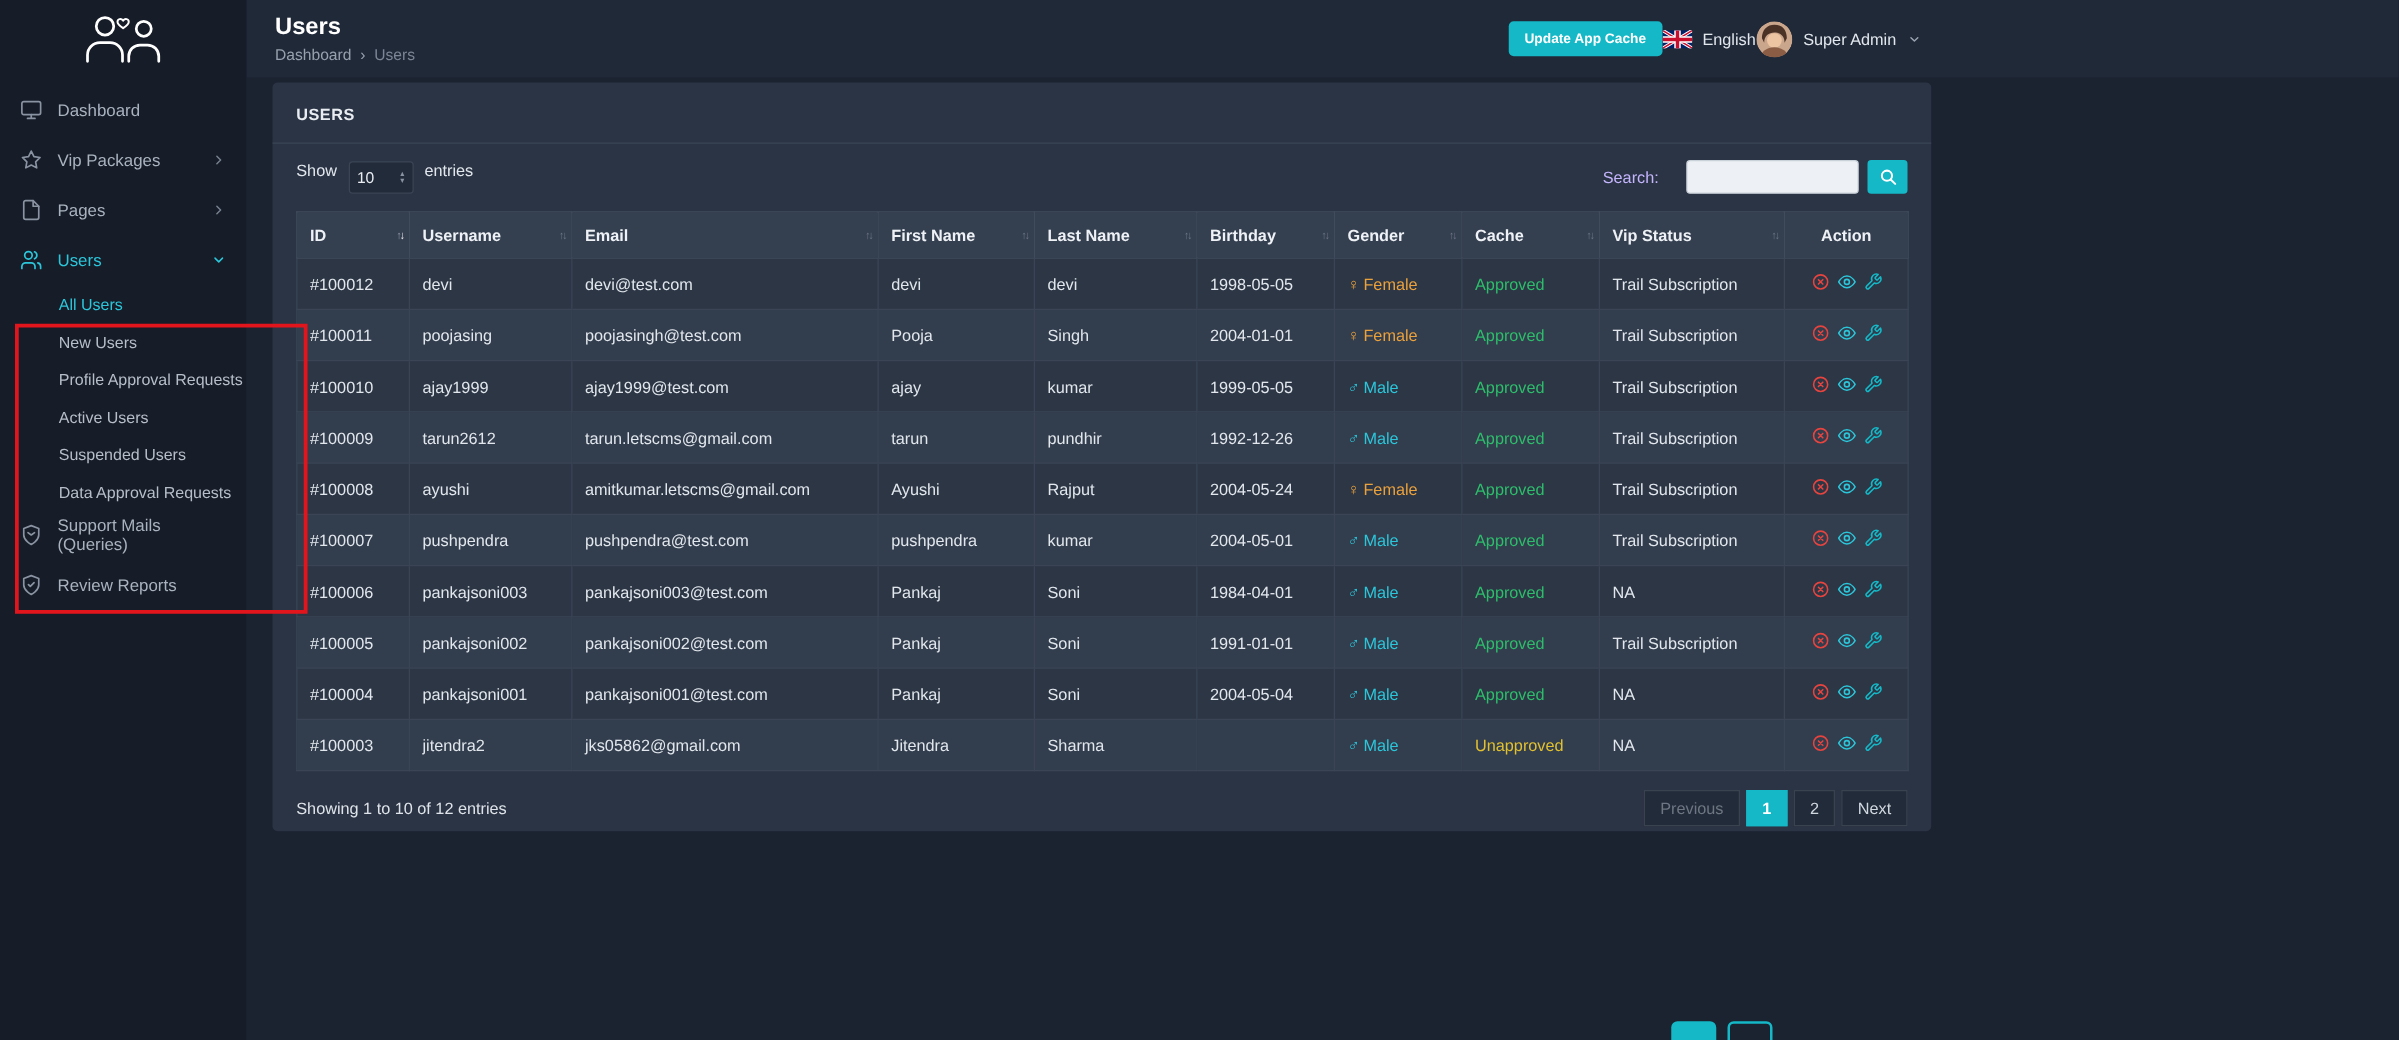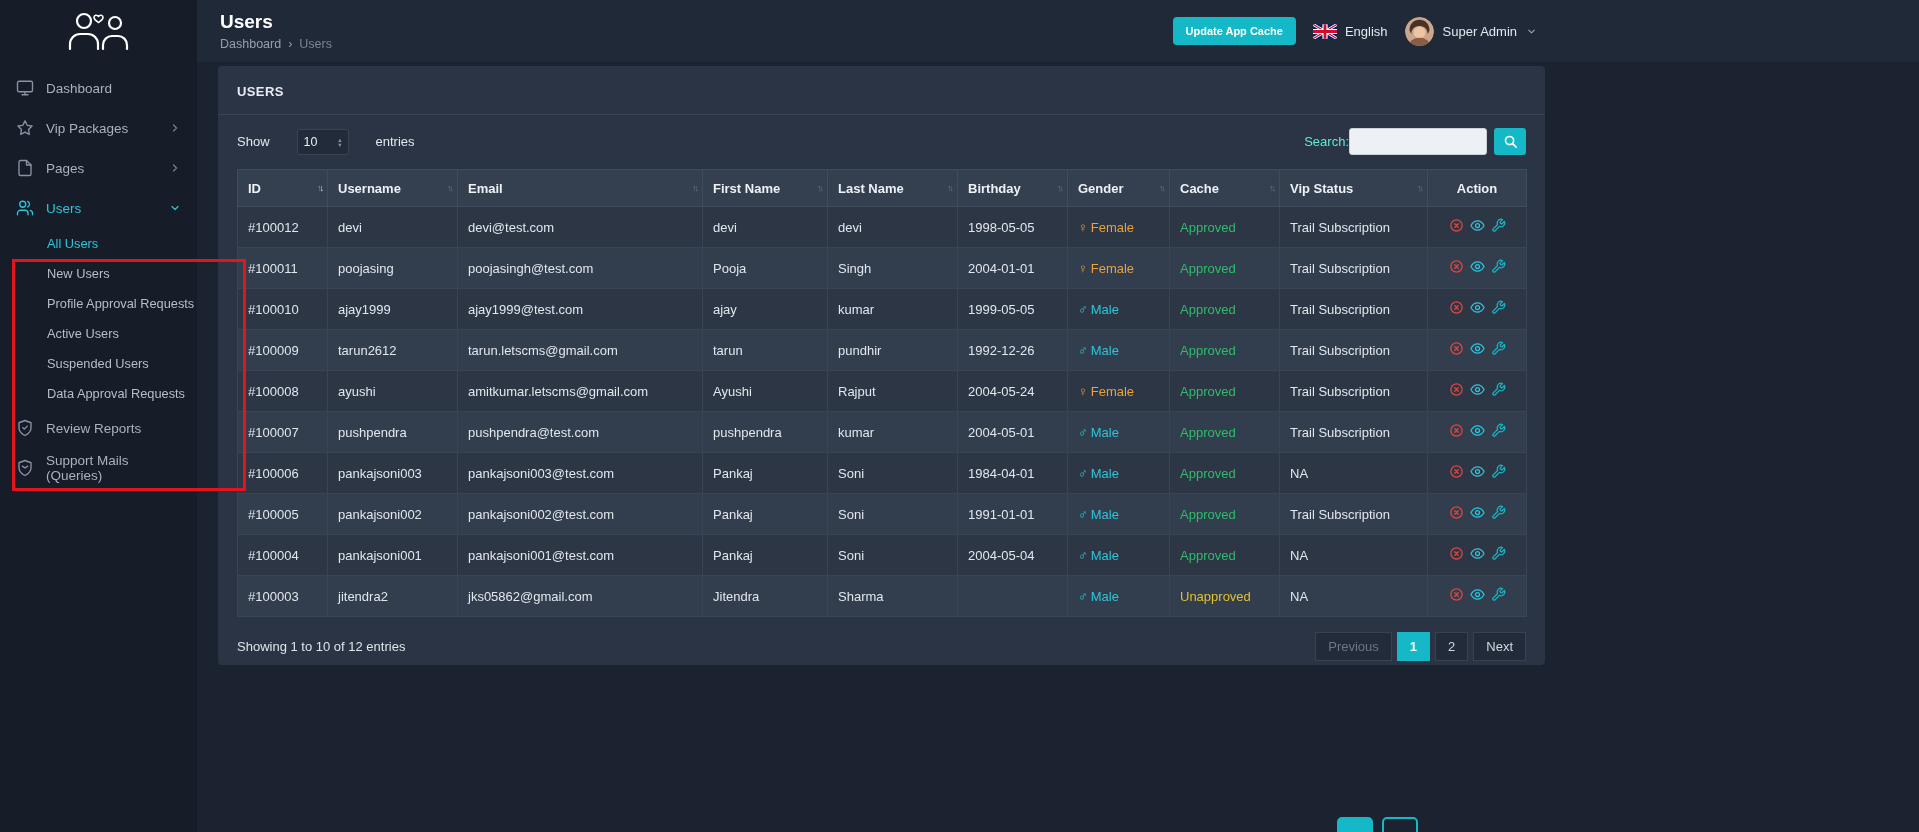--- a/index.html
+++ b/index.html
@@ -24,39 +24,39 @@
   .submenu-item.active { color: var(--cyan, #2cc6da); }
   .annotation-box { position: absolute; left: 12px; top: 259px; width: 234px; height: 232px; border: 3px solid #e3151c; z-index: 50; pointer-events: none; }
 
   
   .main { flex: 1; display: flex; flex-direction: column; overflow: hidden; }
   .topbar { height: 62px; background: #202938; display: flex; align-items: center; justify-content: space-between; padding: 0 382px 0 23px; }
   .page-heading { display: flex; flex-direction: column; justify-content: center; gap: 4px; }
   .page-title { font-size: 19px; font-weight: bold; color: #ffffff; }
   .breadcrumb { font-size: 12.5px; color: #97a0ad; display: flex; gap: 7px; align-items: center; }
   .breadcrumb .crumb-current { color: #7c8595; }
-  .topbar-right { display: flex; align-items: center; gap: 17px; }
+  .topbar-right { display: flex; align-items: center; }
   .cache-btn { background: var(--teal, #14b8c6); color: #fff; font-size: 11px; font-weight: bold; border: none; border-radius: 4px; padding: 8px 13px; cursor: pointer; font-family: inherit; }
   .lang { display: flex; align-items: center; gap: 8px; font-size: 13px; color: #e2e7ed; cursor: pointer; }
   .flag { width: 24px; height: 15px; border-radius: 2px; overflow: hidden; display: flex; }
   .user-chip { display: flex; align-items: center; gap: 9px; font-size: 13px; color: #e2e7ed; cursor: pointer; }
   .avatar { width: 29px; height: 29px; border-radius: 50%; overflow: hidden; display: flex; }
 
   
   .content { padding: 4px 374px 0 21px; }
   .card { background: #2b3444; border-radius: 4px; padding: 18px 19px 17px; height: 599px; }
   .card-title { font-size: 13px; font-weight: bold; letter-spacing: .4px; color: #e9edf2; }
   .card-divider { border: none; border-top: 1px solid #3a4455; margin: 15px -19px 0; }
 
   .controls { display: flex; align-items: center; justify-content: space-between; margin: 13px 0 14px; }
-  .length { display: flex; align-items: center; gap: 27px; font-size: 13px; color: #e2e7ed; }
+  .length { display: flex; align-items: flex-start; gap: 9px; font-size: 13px; color: #e2e7ed; }
   .length-select { width: 52px; height: 26px; background: #222b39; border: 1px solid #3a4455; border-radius: 3px; display: flex; align-items: center; justify-content: space-between; padding: 0 6px; font-size: 12.5px; color: #e9edf2; cursor: pointer; }
   .stepper { display: flex; flex-direction: column; line-height: 5px; font-size: 6.5px; color: #8a93a2; }
   .search-box { display: flex; align-items: center; }
-  .search-label { font-size: 13px; color: #5eead4; margin-right: 0; }
+  .search-label { font-size: 13px; color: #c4b5fd; margin-right: 22px; }
   .search-input { width: 138px; height: 27px; background: #edf0f4; border: 1px solid #c9d1d9; border-radius: 3px; padding: 0 8px; font-size: 13px; color: #2b3444; outline: none; font-family: inherit; }
   .search-btn { width: 32px; height: 27px; margin-left: 7px; background: var(--teal, #14b8c6); border: none; border-radius: 3px; display: flex; align-items: center; justify-content: center; cursor: pointer; color: #fff; }
 
   
   table { width: 100%; border-collapse: collapse; table-layout: fixed; font-size: 13px; }
   thead th { background: #343f50; height: 37px; font-weight: bold; text-align: left; padding: 0 18px 0 10px; border: 1px solid #404b5c; color: #eef1f5; position: relative; cursor: pointer; }
   thead th.center { text-align: center; padding-right: 10px; }
   tbody td { height: 41px; padding: 0 10px; border: 1px solid #3a4454; color: #e2e7ed; overflow: hidden; white-space: nowrap; }
   tbody tr:nth-child(odd) { background: #2c3645; }
   tbody tr:nth-child(even) { background: #323d4d; }
@@ -158,33 +158,33 @@
       <div class="submenu-item active">All Users</div>
       <div class="submenu-item">New Users</div>
       <div class="submenu-item">Profile Approval Requests</div>
       <div class="submenu-item">Active Users</div>
       <div class="submenu-item">Suspended Users</div>
       <div class="submenu-item">Data Approval Requests</div>
       <div class="nav-item">
         <span class="nicon">
           <svg width="18" height="18" viewBox="0 0 24 24" fill="none" stroke="currentColor" stroke-width="1.8" stroke-linecap="round" stroke-linejoin="round">
             <path d="M12 22s8-4 8-10V5l-8-3-8 3v7c0 6 8 10 8 10z"></path>
-            <path d="M9 11.5l2 2 4-4"></path>
-          </svg>
-        </span>
-        <span>Review Reports</span>
+            <path d="M8.5 9.5l3.5 2.5 3.5-2.5"></path>
+          </svg>
+        </span>
+        <span>Support Mails (Queries)</span>
       </div>
       <div class="nav-item">
         <span class="nicon">
           <svg width="18" height="18" viewBox="0 0 24 24" fill="none" stroke="currentColor" stroke-width="1.8" stroke-linecap="round" stroke-linejoin="round">
             <path d="M12 22s8-4 8-10V5l-8-3-8 3v7c0 6 8 10 8 10z"></path>
-            <path d="M8.5 9.5l3.5 2.5 3.5-2.5"></path>
-          </svg>
-        </span>
-        <span>Support Mails (Queries)</span>
+            <path d="M9 11.5l2 2 4-4"></path>
+          </svg>
+        </span>
+        <span>Review Reports</span>
       </div>
     </nav>
   <div class="annotation-box"></div>
 </aside>
 
 <div class="main">
 
   <header class="topbar">
     <div class="page-heading">
       <div class="page-title">Users</div>

